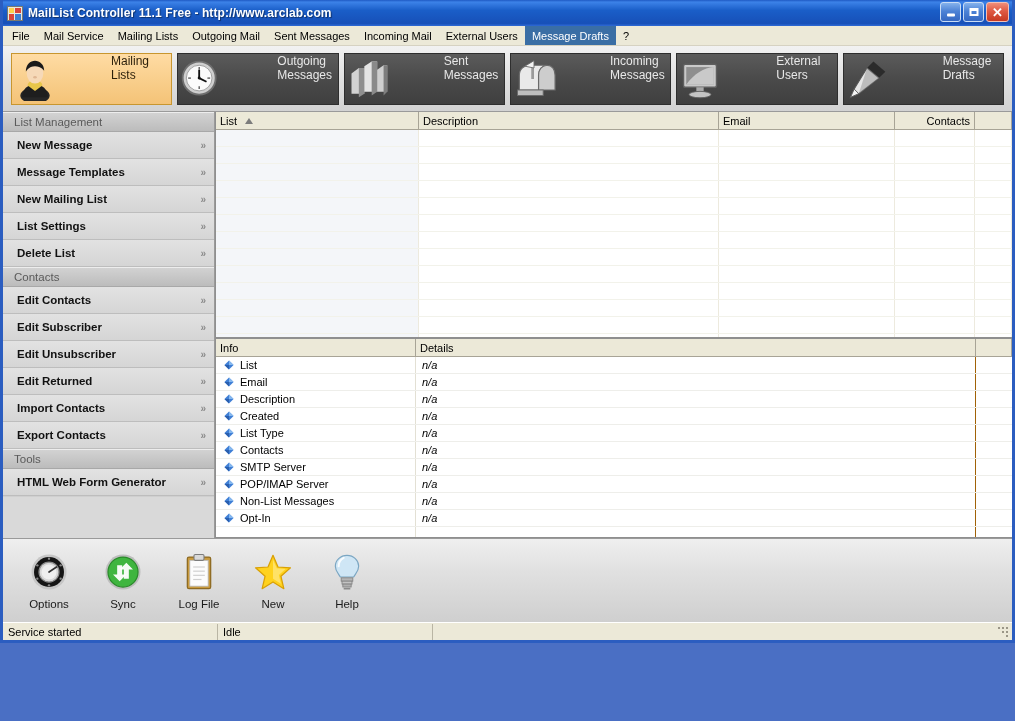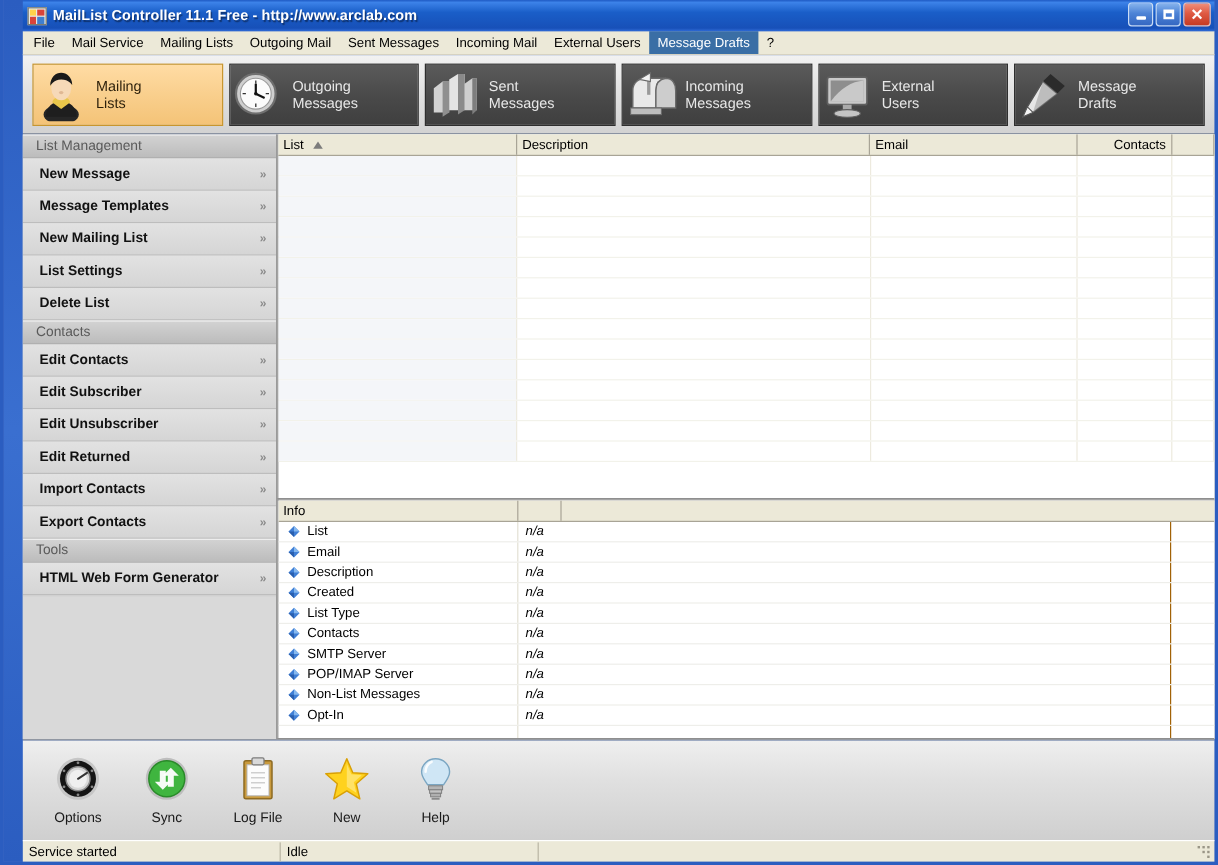--- a/index.html
+++ b/index.html
@@ -6,25 +6,25 @@
   html, body {
     margin: 0; padding: 0;
     width: 1015px; height: 721px;
     overflow: hidden;
     font-family: "Liberation Sans", sans-serif;
     font-size: 11px;
     background: #4a6fc4;
   }
   .window {
     position: absolute; left: 0; top: 0;
-    width: 1015px; height: 721px;
+    width: 1015px; height: 643px;
     background: linear-gradient(180deg,#2b5dc0 0%, #3a6fd0 50%, #2b5dc0 100%);
     border: 3px solid #2b5dc0;
     border-top-width: 0;
-    display: flex; flex-direction: column; padding-left: 16px;
+    display: flex; flex-direction: column;
   }
   
   .titlebar {
     height: 26px; flex: 0 0 26px;
     background: linear-gradient(180deg,#1f5ac4 0%,#3c82e8 8%,#1a5ec8 40%,#1750b8 90%,#2f6ad6 100%);
     display: flex; align-items: center;
     padding-left: 4px;
     position: relative;
   }
   .title-icon {
@@ -82,26 +82,27 @@
   
   .toolbar {
     flex: 0 0 66px;
     background: linear-gradient(180deg,#f2f2f2 0%,#e2e2e2 45%,#d2d2d2 100%);
     display: flex; align-items: center;
     padding: 0 8px; gap: 5px;
     border-bottom: 1px solid #9a9a9a;
   }
   .tbtn {
     flex: 1 1 0; height: 52px;
-    display: flex; align-items: center;
+    display: flex; 
     background: linear-gradient(180deg,#5b5b5b 0%,#4a4a4a 50%,#3f3f3f 100%);
     border: 1px solid #2e2e2e;
     color: #e8e8e8; cursor: pointer;
     overflow: hidden;
     position: relative;
+    gap: 47px;
   }
   .tbtn.selected {
     background: linear-gradient(180deg,#ffdca4 0%,#f9cf8d 50%,#f4c377 100%);
     border: 1px solid #c8962f;
     color: #3a2a10;
   }
   .tbtn .ticon {
     flex: 0 0 54px; height: 50px;
     display: flex; align-items: center; justify-content: center;
     margin-left: -4px;
@@ -551,20 +552,21 @@
               <div class="gc" style="width: 176px;"></div>
               <div class="gc" style="width: 80px;"></div>
               <div class="gc" style="width: 36px; flex: 1 1 auto;"></div>
             </div>
           </div>
       </div>
 
       <div class="info-wrap">
         <div class="info-head" id="info-head">
             <div class="gh" style="width: 200px;">Info</div>
+            <div class="gh" style="width: 560px; flex: 1 1 auto;">Details</div>
             <div class="gh" style="width: 36px;"></div>
           </div>
         <div id="info-rows">
             <div class="irow">
               <div class="ic0">
                 <span class="dia"><svg width="10" height="10" viewBox="0 0 48 48">
                     <path d="M24 2 L46 24 L24 46 L2 24 Z" fill="#3f7fd6"></path>
                     <path d="M24 2 L46 24 L24 24 Z" fill="#86b8ee"></path>
                     <path d="M2 24 L24 24 L24 46 Z" fill="#2a5fae"></path>
                   </svg></span>

